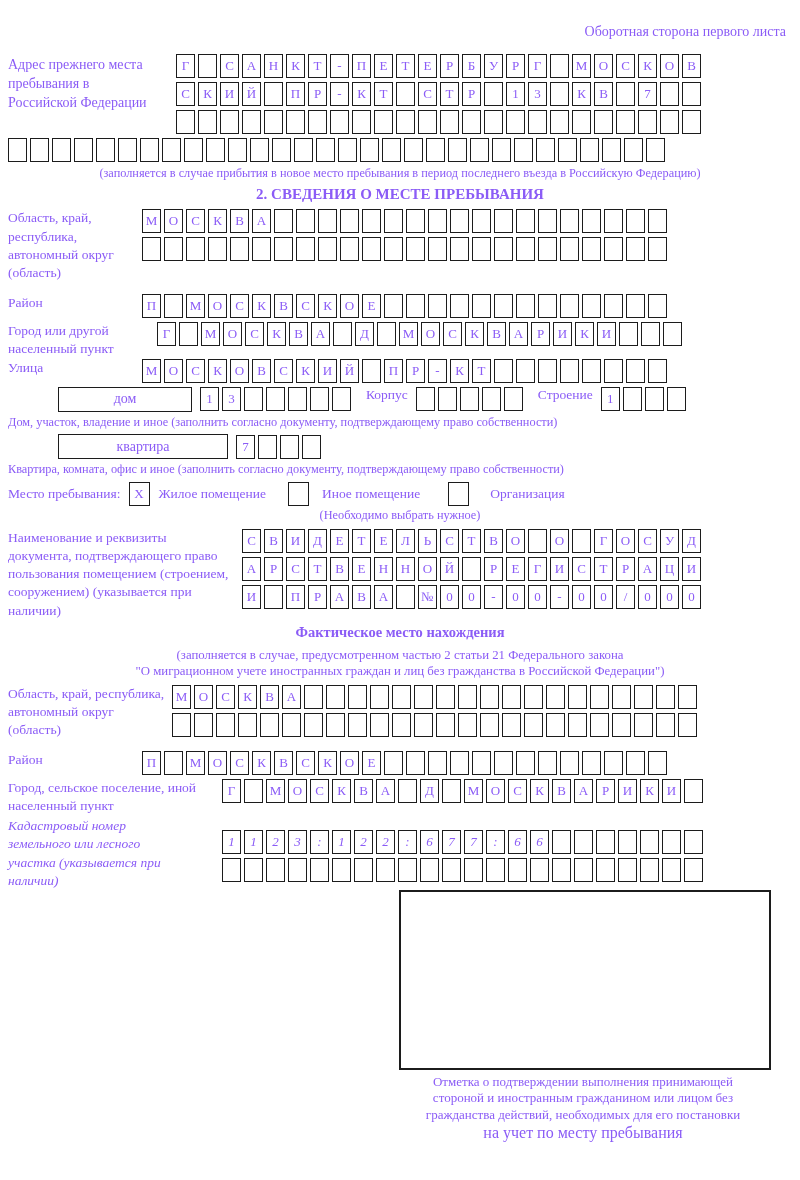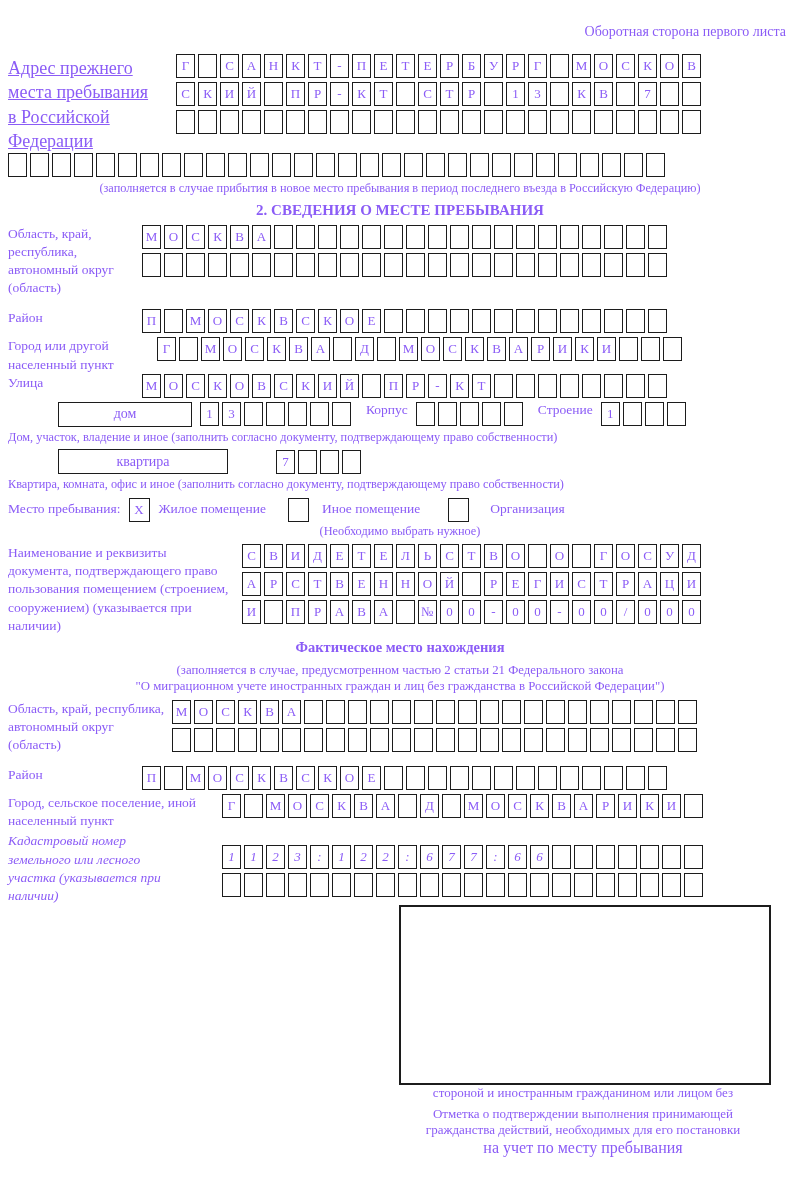--- a/index.html
+++ b/index.html
@@ -27,21 +27,21 @@
   .stamp-rect { border:2px solid #1c1c1c; width:368px; height:176px; background:#fff; }
 </style>
 </head>
 <body>
 
 <div class="page">
 
   <div class="hdr-note">Оборотная сторона первого листа</div>
 
   <div class="field" style="margin:14px 0 0 8px;">
-    <div class="flabel" style="width:150px; font-size:18px; padding-top:2px;text-decoration:underline;">Адрес прежнего места пребывания в Российской Федерации</div>
+    <div class="flabel" style="width:150px; font-size:14px; padding-top:2px;">Адрес прежнего места пребывания в Российской Федерации</div>
     <div style="margin-left:18px;">
       <div class="cellrow">
           <span class="cell">Г</span>
           <span class="cell"></span>
           <span class="cell">С</span>
           <span class="cell">А</span>
           <span class="cell">Н</span>
           <span class="cell">К</span>
           <span class="cell">Т</span>
           <span class="cell">-</span>
@@ -322,21 +322,21 @@
     <span class="inline-lbl" style="margin:0 8px 0 12px;">Строение</span>
     <div class="cellrow" style="margin-bottom:0;">
         <span class="cell">1</span>
         <span class="cell"></span>
         <span class="cell"></span>
         <span class="cell"></span>
       </div>
   </div>
   <div class="caption" style="text-align:left; margin:3px 0 4px 8px;">Дом, участок, владение и иное (заполнить согласно документу, подтверждающему право собственности)</div>
 
-  <div class="field" style="margin-left:58px; align-items:center;gap:40px;">
+  <div class="field" style="margin-left:58px; align-items:center;">
     <div class="widebox" style="width:168px; margin-right:8px;">квартира</div>
     <div class="cellrow" style="margin-bottom:0;">
         <span class="cell">7</span>
         <span class="cell"></span>
         <span class="cell"></span>
         <span class="cell"></span>
       </div>
   </div>
   <div class="caption" style="text-align:left; margin:3px 0 5px 8px;">Квартира, комната, офис и иное (заполнить согласно документу, подтверждающему право собственности)</div>
 
@@ -595,19 +595,19 @@
           <span class="cell"></span>
           <span class="cell"></span>
           <span class="cell"></span>
           <span class="cell"></span>
         </div>
     </div>
   </div>
 
   <div style="width:368px; margin:0 33px 0 auto;">
     <div class="stamp-rect"></div>
+    <div class="caption" style="font-size:13px; margin-top:4px;">Отметка о подтверждении выполнения принимающей</div>
     <div class="caption" style="font-size:13px;">стороной и иностранным гражданином или лицом без</div>
-    <div class="caption" style="font-size:13px; margin-top:4px;">Отметка о подтверждении выполнения принимающей</div>
     <div class="caption" style="font-size:13px;">гражданства действий, необходимых для его постановки</div>
     <div class="caption" style="font-size:16px;">на учет по месту пребывания</div>
   </div>
 
 </div>
 
 </body></html>

